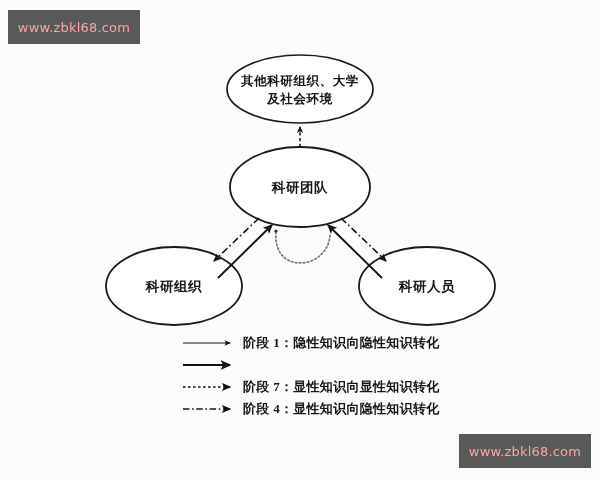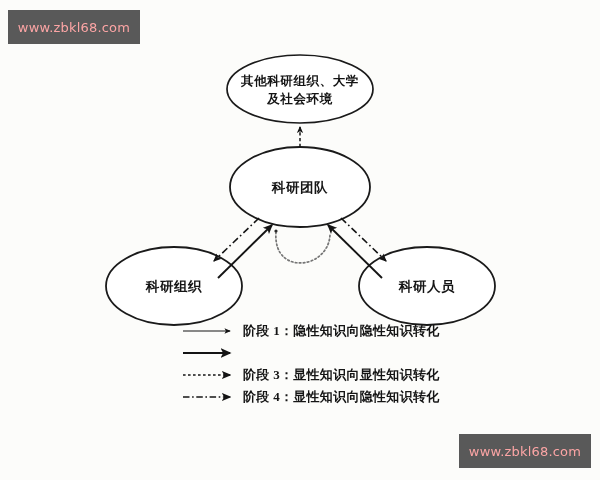--- a/index.html
+++ b/index.html
@@ -67,21 +67,21 @@
   }
   .ellipse-shape {
     fill: #ffffff;
     stroke: #1a1a1a;
   }
 
   
   #legend {
     position: absolute;
     left: 182px;
-    top: 320px;
+    top: 332px;
     width: 300px;
   }
   .legend-row {
     display: flex;
     align-items: center;
     height: 22px;
   }
   .legend-sample {
     width: 56px;
     height: 12px;
@@ -184,21 +184,21 @@
       <span class="legend-sample">
         <svg width="56" height="12" viewBox="0 0 56 12">
           <defs>
             <marker id="lg-arrow-3" viewBox="0 0 10 10" refX="8.6" refY="5" markerWidth="5.6" markerHeight="5.6" orient="auto-start-reverse">
               <path d="M 0 0.6 L 10 5 L 0 9.4 L 2.3 5 Z" fill="#141414"></path>
             </marker>
           </defs>
           <line x1="1" y1="6" x2="48" y2="6" stroke="#141414" stroke-width="1.7" stroke-dasharray="2.6 2.4" marker-end="url(#lg-arrow-3)"></line>
         </svg>
       </span>
-      <span class="legend-text">阶段 3：显性知识向显性知识转化</span>
+      <span class="legend-text">阶段 7：显性知识向显性知识转化</span>
     </div>
 
     <div class="legend-row">
       <span class="legend-sample">
         <svg width="56" height="12" viewBox="0 0 56 12">
           <defs>
             <marker id="lg-arrow-4" viewBox="0 0 10 10" refX="8.6" refY="5" markerWidth="5.6" markerHeight="5.6" orient="auto-start-reverse">
               <path d="M 0 0.6 L 10 5 L 0 9.4 L 2.3 5 Z" fill="#141414"></path>
             </marker>
           </defs>

